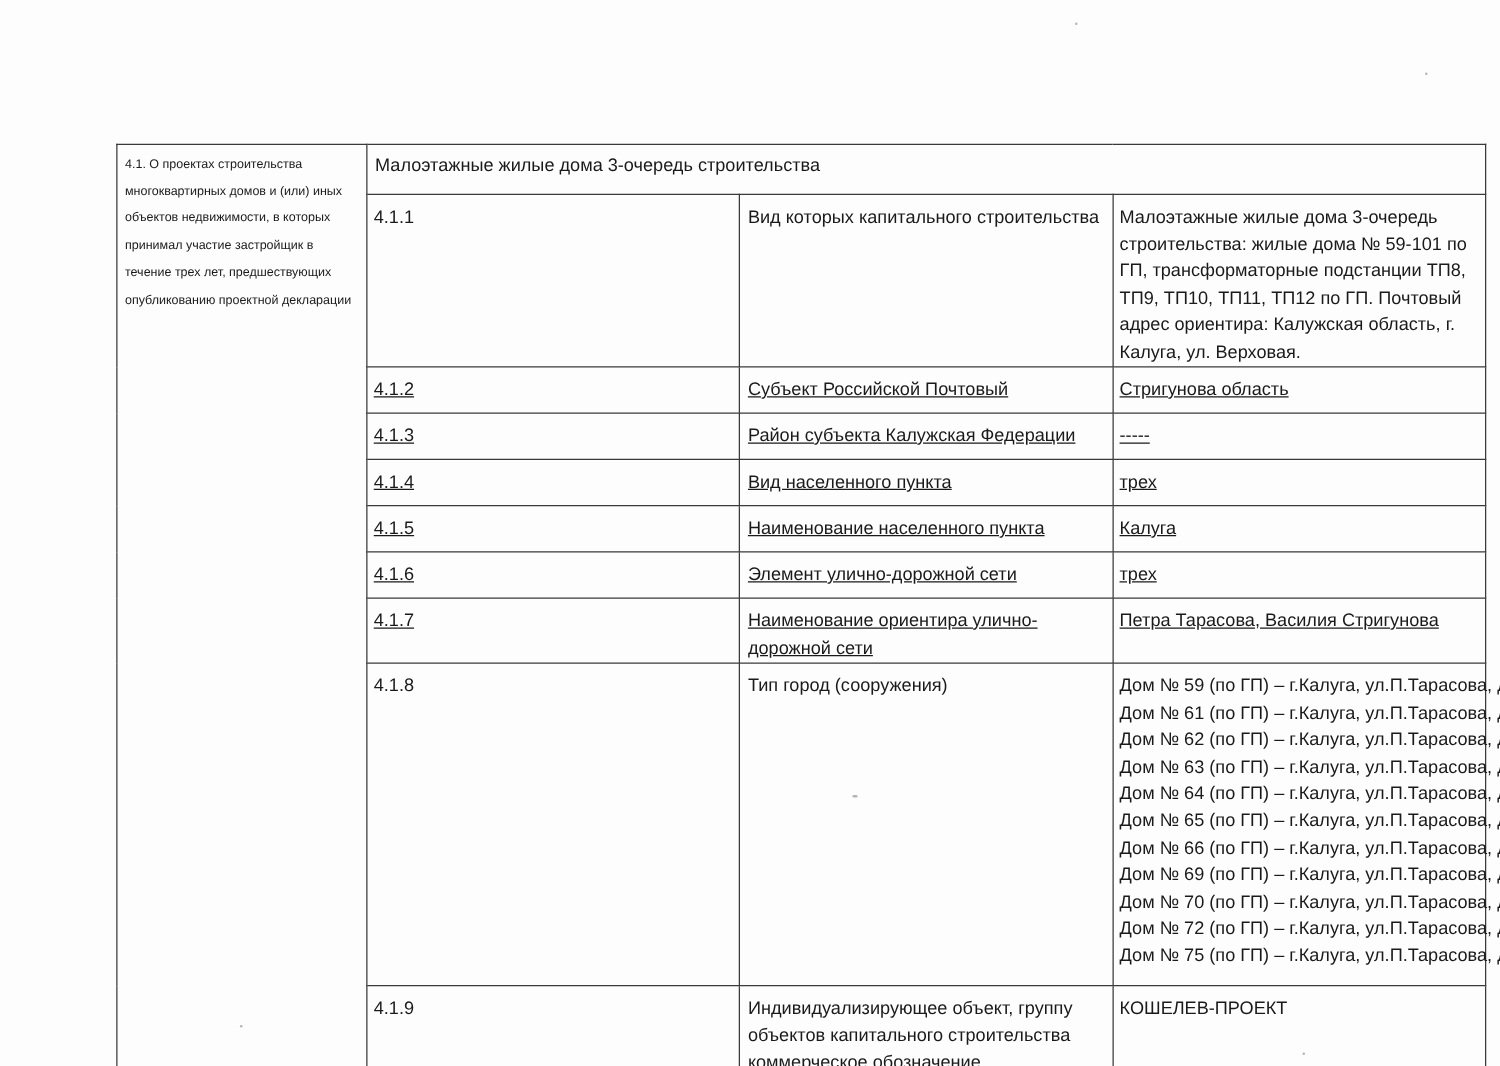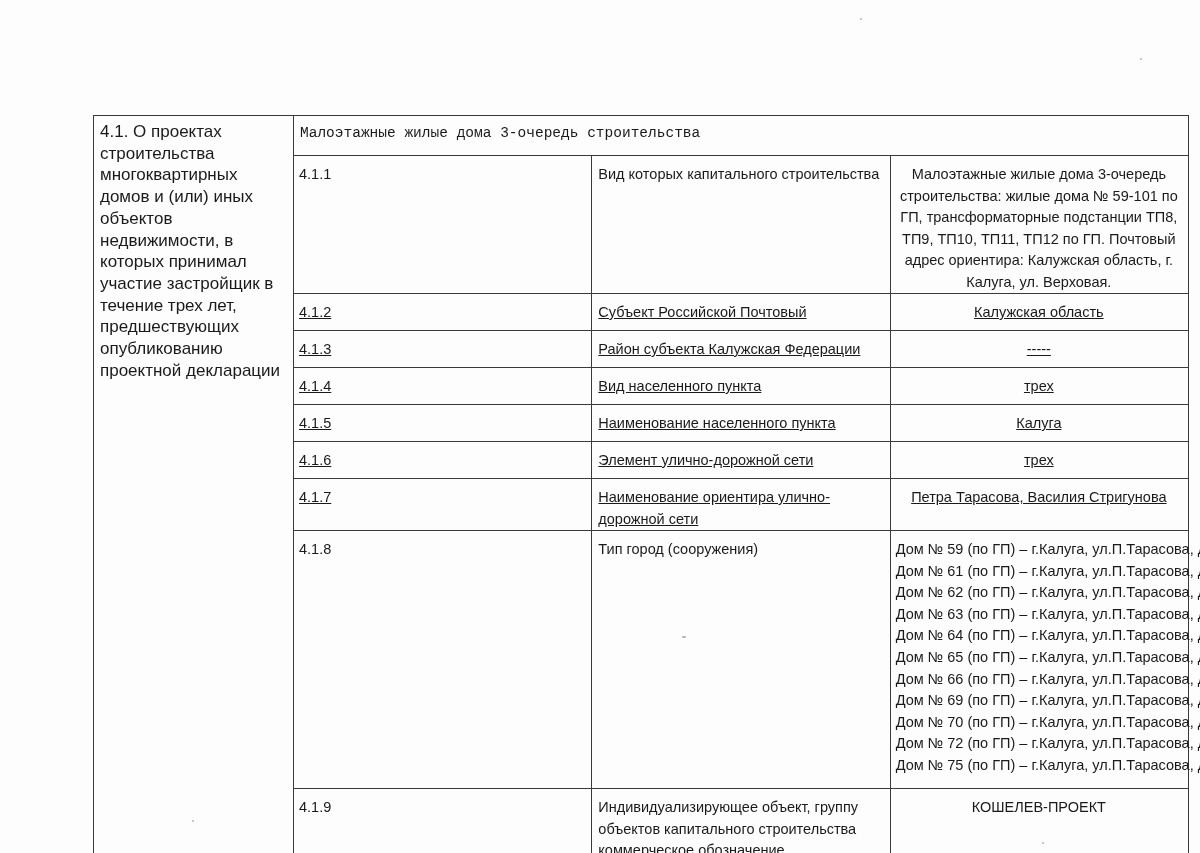--- a/index.html
+++ b/index.html
@@ -36,39 +36,37 @@
       border: 1.5px solid #3a3a3a;
       vertical-align: top;
       padding: 0;
     }
     .section-cell {
       width: 187px;
       padding: 5px 6px 0 6px !important;
     }
     .section-text {
       display: block;
-      font-size: 17px;
+      font-size: 10px;
       line-height: 21.7px;
     }
     .header-cell {
       height: 32px;
       padding: 7px 6px 0 6px !important;
-      font-family: Liberation Mono, monospace;
     }
     .num-cell {
       width: 54px;
       padding: 8px 4px 0 5px !important;
     }
     .label-cell {
       width: 370px;
       padding: 8px 6px 0 6px !important;
     }
     .value-cell {
       padding: 8px 6px 0 5px !important;
-      text-align: center;
     }
     .row-h-411 { height: 98px; }
     .row-h-std { height: 37px; text-decoration: underline; }
     .row-h-418 { height: 258px; }
     .row-h-419 { height: 67px; }
     .house-line {
       display: block;
       line-height: 21.6px;
       white-space: nowrap;
     }
@@ -97,21 +95,21 @@
 
     <tr class="row-h-411">
       <td class="num-cell">4.1.1</td>
       <td class="label-cell">Вид которых капитального строительства</td>
       <td class="value-cell">Малоэтажные жилые дома 3-очередь строительства: жилые дома № 59-101 по ГП, трансформаторные подстанции ТП8, ТП9, ТП10, ТП11, ТП12 по ГП. Почтовый адрес ориентира: Калужская область, г. Калуга, ул. Верховая.</td>
     </tr>
 
     <tr class="row-h-std">
       <td class="num-cell">4.1.2</td>
       <td class="label-cell">Субъект Российской Почтовый</td>
-      <td class="value-cell">Калужская область</td>
+      <td class="value-cell">Стригунова область</td>
     </tr>
 
     <tr class="row-h-std">
       <td class="num-cell">4.1.3</td>
       <td class="label-cell">Район субъекта Калужская Федерации</td>
       <td class="value-cell">-----</td>
     </tr>
 
     <tr class="row-h-std">
       <td class="num-cell">4.1.4</td>

